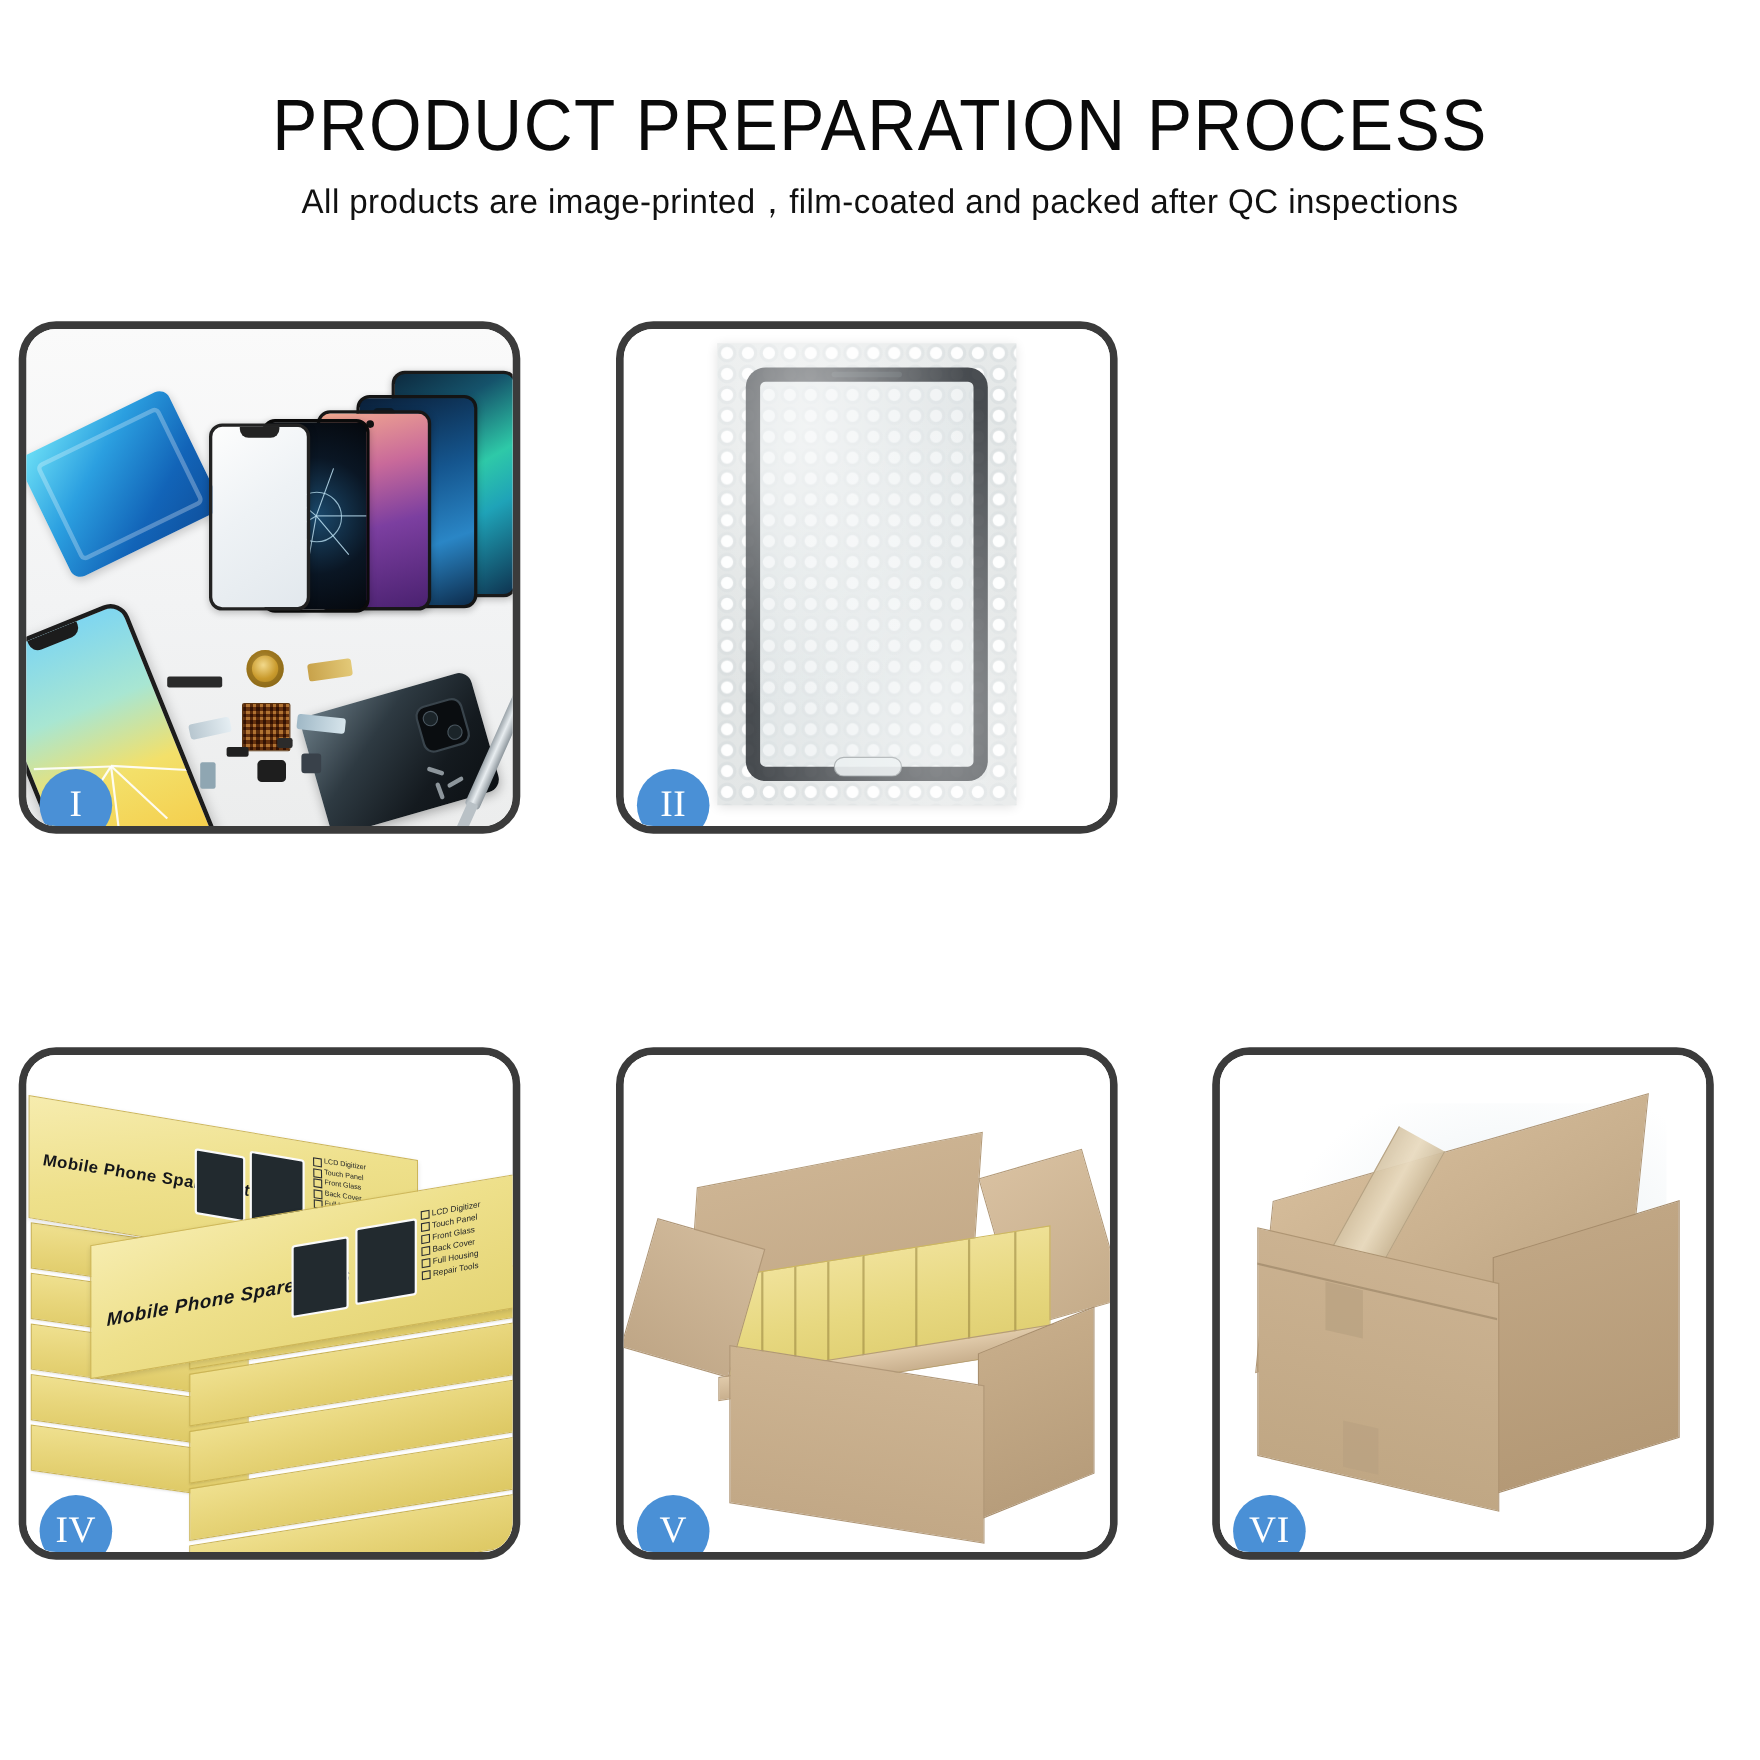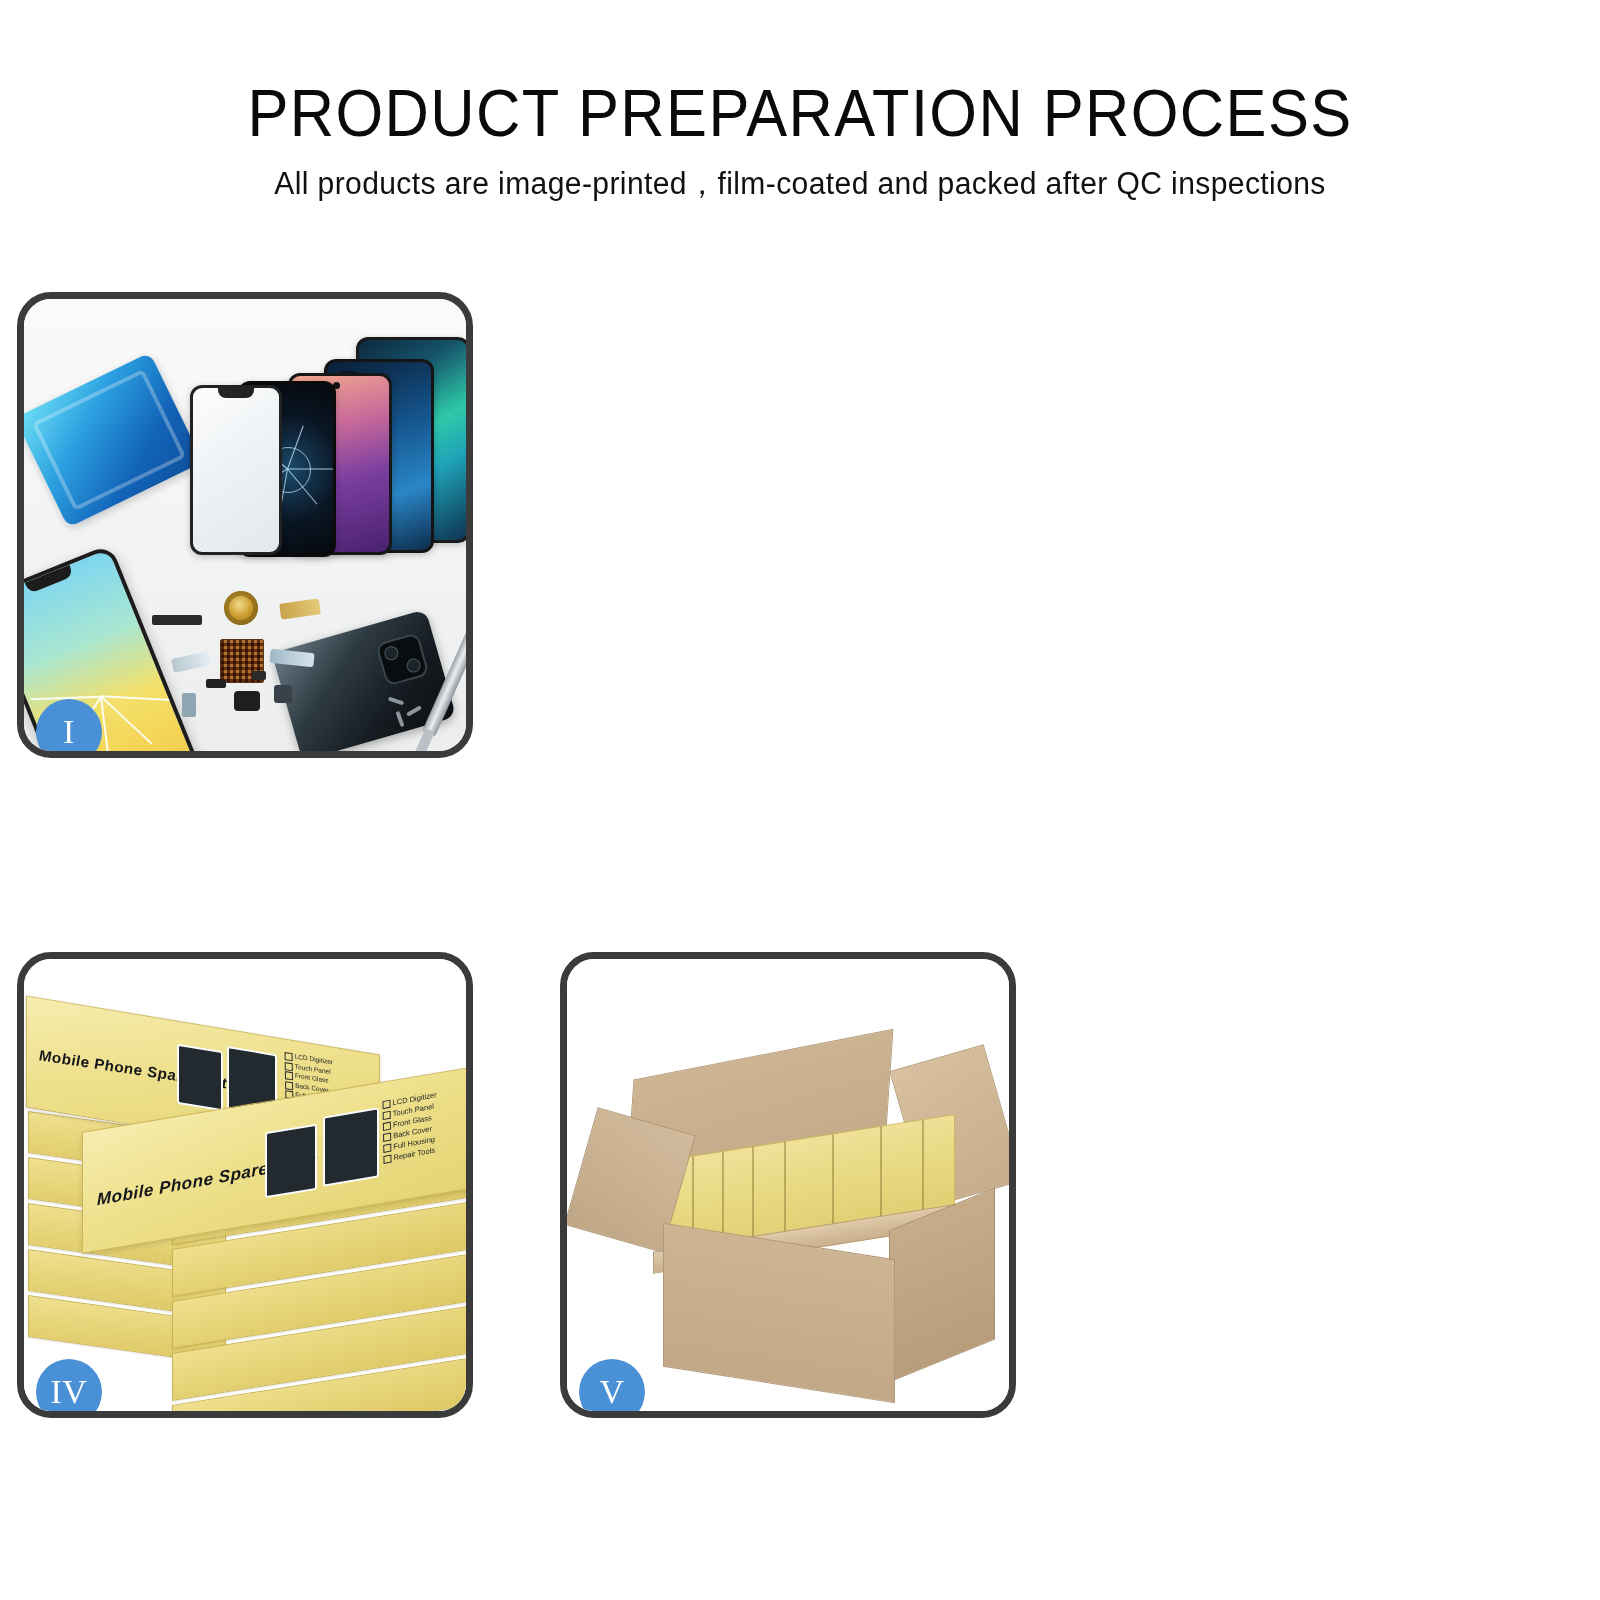--- a/index.html
+++ b/index.html
@@ -631,20 +631,34 @@
         <div class="screws">
           <i></i>
           <i></i>
           <i></i>
         </div>
       </div>
     </div>
     <div class="badge">I</div>
   </div>
 
+  <div class="panel p-r0 p-c1">
+    <div class="panel-inner">
+      <div class="bw-stage">
+        <div class="bw-sheet">
+          <div class="bw-screen">
+            <span class="spk"></span>
+            <span class="home"></span>
+          </div>
+          <div class="bw-gloss"></div>
+        </div>
+      </div>
+    </div>
+    <div class="badge">II</div>
+  </div>
 
 
   <div class="panel p-r1 p-c0">
     <div class="panel-inner">
       <div class="bx4-stage">
         <div class="gbox gstack-l1"></div>
         <div class="gbox gstack-l2"></div>
         <div class="gbox gstack-l3"></div>
         <div class="gbox gstack-l4"></div>
         <div class="gbox gstack-l5"></div>
@@ -703,14 +717,29 @@
         </div>
         <div class="crt-flapL"></div>
         <div class="crt-rim"></div>
         <div class="crt-side"></div>
         <div class="crt-front"></div>
       </div>
     </div>
     <div class="badge">V</div>
   </div>
 
+  <div class="panel p-r1 p-c2">
+    <div class="panel-inner">
+      <div class="bx6-stage">
+        <div class="bx6-shadow"></div>
+        <div class="bx6-top"></div>
+        <div class="bx6-tape"></div>
+        <div class="bx6-side"></div>
+        <div class="bx6-front"></div>
+        <div class="bx6-seam"></div>
+        <div class="bx6-tab1"></div>
+        <div class="bx6-tab2"></div>
+      </div>
+    </div>
+    <div class="badge">VI</div>
+  </div>
 
 </div>
 
 </body></html>

